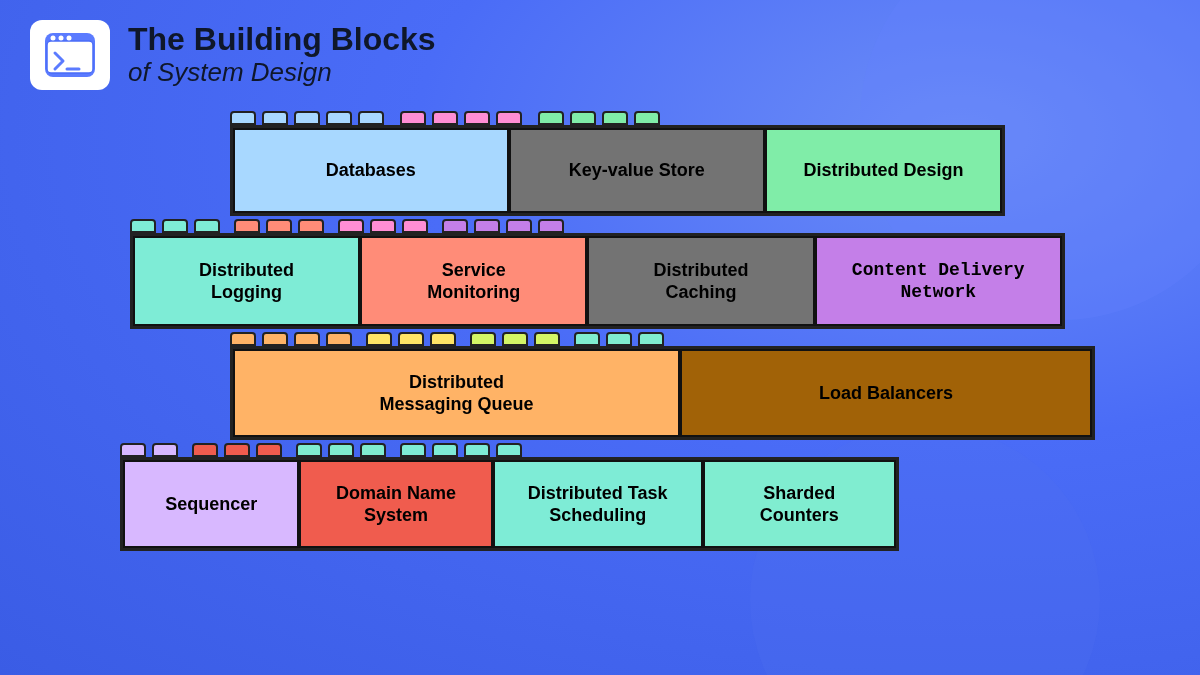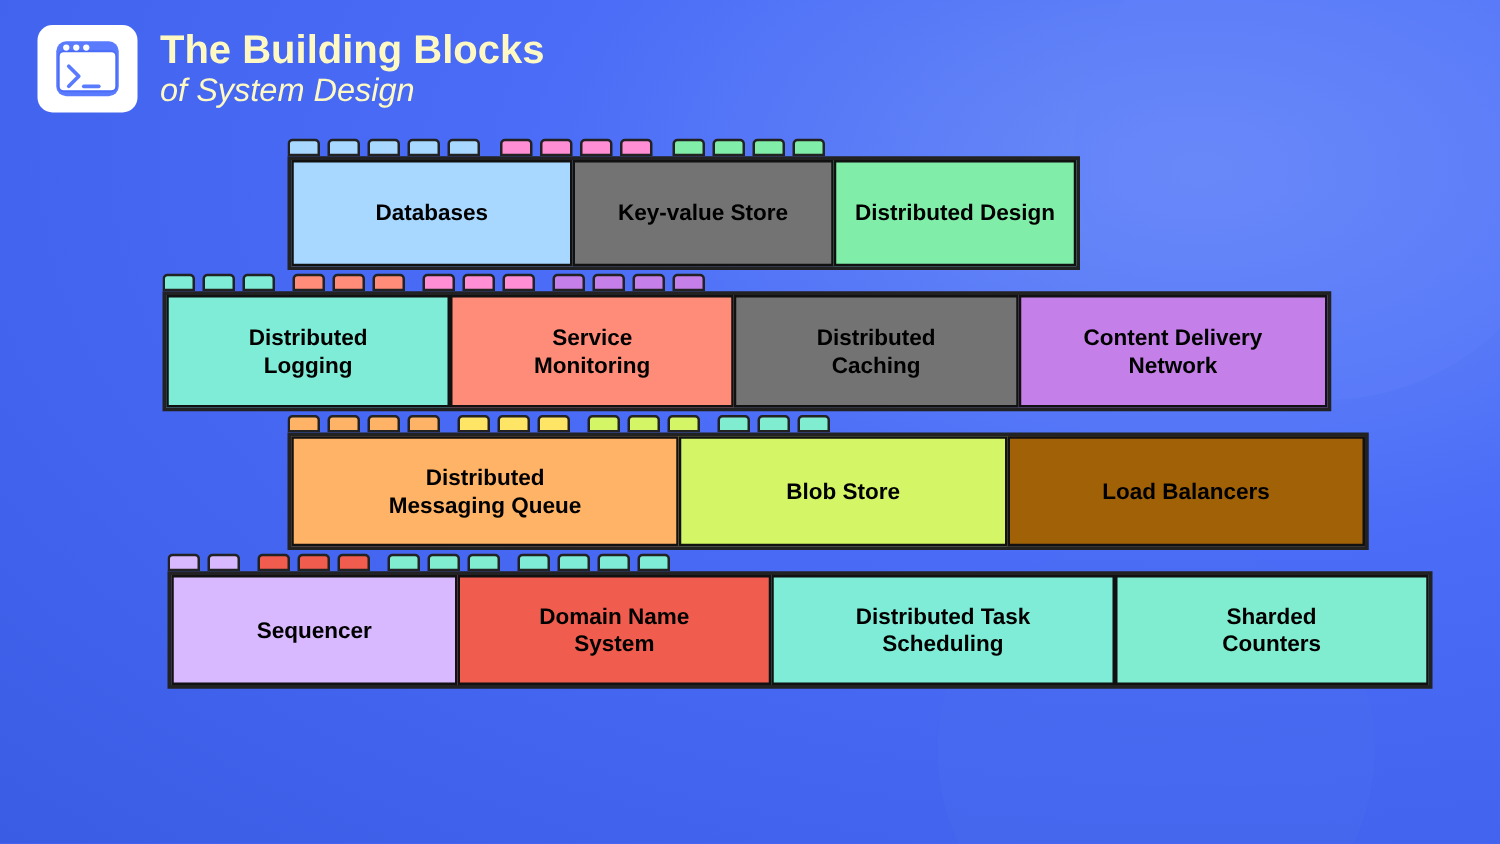--- a/index.html
+++ b/index.html
@@ -68,29 +68,29 @@
     }
 
     .logo-box svg {
       width: 54px;
       height: 48px;
     }
 
     .header-text .title {
       font-size: 32px;
       font-weight: 900;
-      color: #fef9c3;
+      color: #0f172a;
       line-height: 1.1;
     }
 
     .header-text .subtitle {
       font-size: 26px;
       font-style: italic;
       font-weight: 400;
-      color: #fef9c3;
+      color: #0f172a;
       line-height: 1.2;
     }
 
     
     .blocks-container {
       position: relative;
       width: 960px;
       margin: 0 auto;
     }
 
@@ -177,21 +177,21 @@
       </svg>
     </div>
     <div class="header-text">
       <div class="title">The Building Blocks</div>
       <div class="subtitle">of System Design</div>
     </div>
   </div>
 
   <div class="blocks-container">
 
-    <div style="margin-left:110px; width:634px; position:relative;">
+    <div style="margin-left:110px; width:775px; position:relative;">
 
       <div class="studs-strip">
 
         <div class="s s-light-blue"></div>
         <div class="s s-light-blue"></div>
         <div class="s s-light-blue"></div>
         <div class="s s-light-blue"></div>
         <div class="s s-light-blue"></div>
 
         <div style="width:10px; flex-shrink:0;"></div>
@@ -245,21 +245,21 @@
       <div style="display:flex; border:3px solid #222;">
         <div class="block teal" style="flex:1; min-height:90px;">
           <span>Distributed<br>Logging</span>
         </div>
         <div class="block salmon" style="flex:1; min-height:90px;">
           <span>Service<br>Monitoring</span>
         </div>
         <div class="block pink" style="flex:1; min-height:90px;">
           <span>Distributed<br>Caching</span>
         </div>
-        <div class="block purple" style="flex:1.1; min-height:90px;">
+        <div class="block purple" style="flex:1.1; min-height:90px;font-family:Liberation Mono, monospace;">
           <span>Content Delivery<br>Network</span>
         </div>
       </div>
     </div>
 
     <div style="margin-left:110px; width:865px; position:relative; margin-top:0;">
 
       <div class="studs-strip">
         <div class="s s-orange"></div>
         <div class="s s-orange"></div>
@@ -275,30 +275,27 @@
         <div class="s s-yellow-green"></div>
         <div style="width:8px; flex-shrink:0;"></div>
         <div class="s s-light-teal"></div>
         <div class="s s-light-teal"></div>
         <div class="s s-light-teal"></div>
       </div>
       <div style="display:flex; border:3px solid #222;">
         <div class="block orange" style="flex:1.2; min-height:88px;">
           <span>Distributed<br>Messaging Queue</span>
         </div>
-        <div class="block yellow-green" style="flex:1; min-height:88px;">
-          <span>Blob Store</span>
-        </div>
         <div class="block light-teal" style="flex:1.1; min-height:88px;">
           <span>Load Balancers</span>
         </div>
       </div>
     </div>
 
-    <div style="margin-left:14px; width:1012px; position:relative; margin-top:0;">
+    <div style="margin-left:0; width:779px; position:relative; margin-top:0;">
 
       <div class="studs-strip">
         <div class="s s-lavender"></div>
         <div class="s s-lavender"></div>
         <div style="width:8px; flex-shrink:0;"></div>
         <div class="s s-red"></div>
         <div class="s s-red"></div>
         <div class="s s-red"></div>
         <div style="width:8px; flex-shrink:0;"></div>
         <div class="s s-mint"></div>

